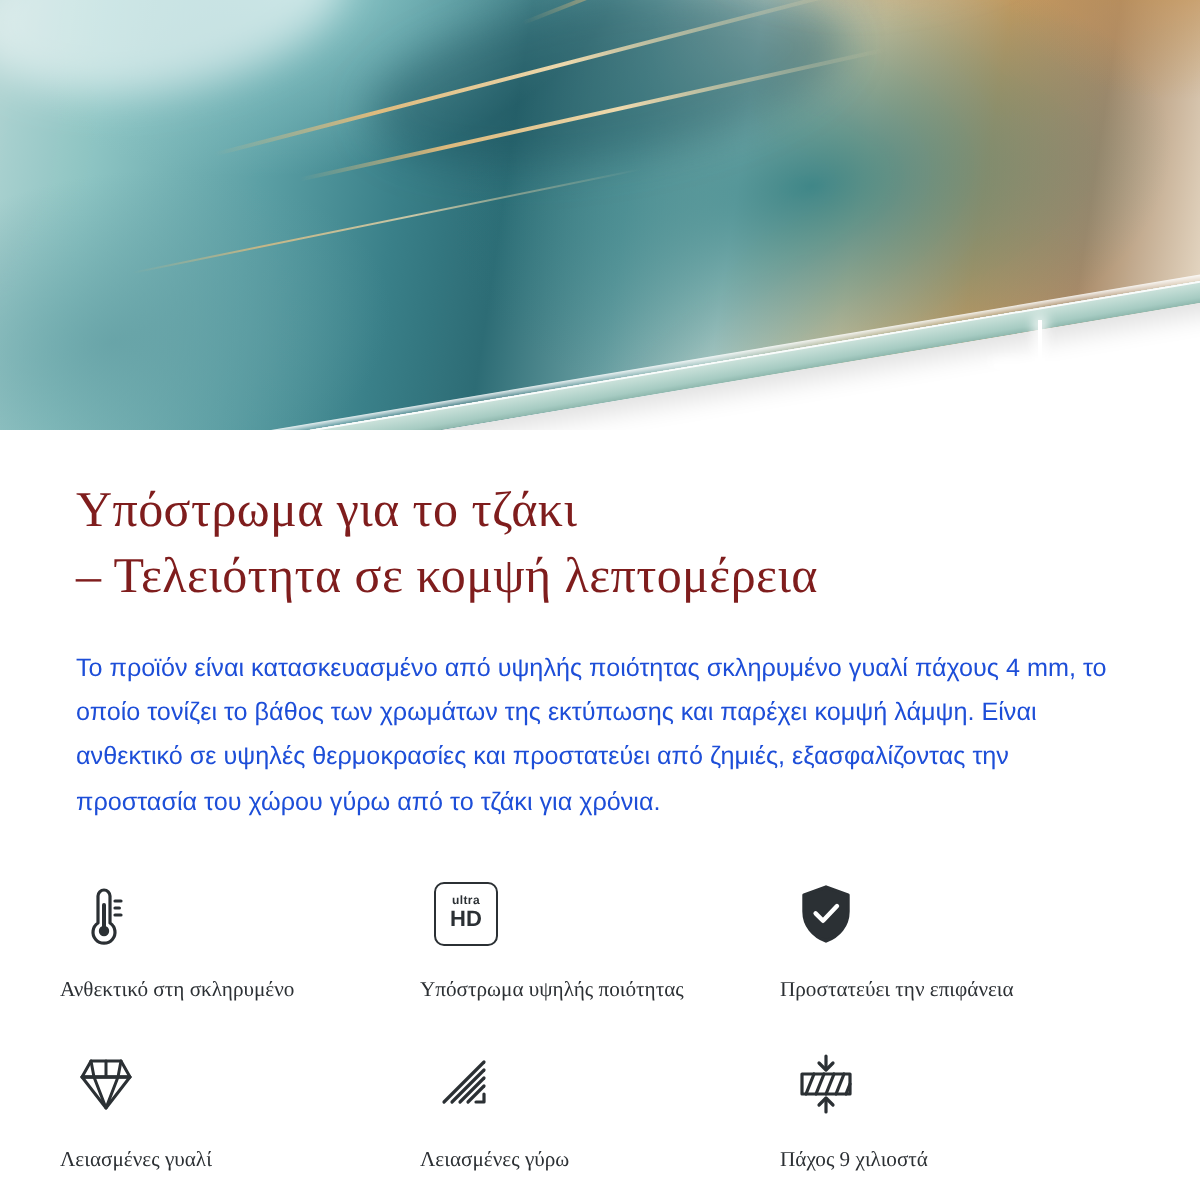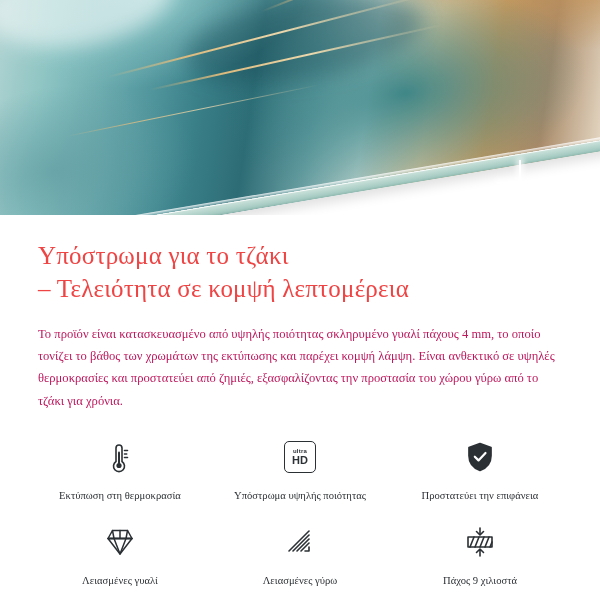--- a/index.html
+++ b/index.html
@@ -144,49 +144,49 @@
   
   .content {
     padding: 24px 38px 0 38px;
   }
   h1.headline {
     margin: 0;
     font-family: "Liberation Serif", serif;
     font-weight: 400;
     font-size: 25px;
     line-height: 1.33;
-    color: #ef4444;
+    color: #7f1d1d;
     letter-spacing: 0.2px;
   }
   h1.headline .line2 {
     display: block;
   }
   p.body-copy {
     margin: 17px 0 0 0;
-    font-family: Liberation Serif, serif;
+    font-family: Liberation Sans, sans-serif;
     font-size: 12.6px;
     line-height: 1.78;
-    color: #be185d;
+    color: #1d4ed8;
     max-width: 528px;
   }
 
   
   .features {
     margin: 22px 0 0 0;
     padding: 0 30px;
     display: grid;
     grid-template-columns: repeat(3, 1fr);
     grid-row-gap: 16px;
     justify-items: center;
   }
   .feature {
     width: 100%;
     display: flex;
     flex-direction: column;
-    align-items: center;
+    align-items: flex-start;
     text-align: center;
   }
   .feature-icon {
     width: 46px;
     height: 46px;
     display: flex;
     align-items: center;
     justify-content: center;
     color: #2b3034;
   }
@@ -260,21 +260,21 @@
 
     <div class="feature">
       <div class="feature-icon">
         <svg width="40" height="40" viewBox="0 0 40 40" fill="none" stroke="#2b3034" stroke-width="1.6" stroke-linecap="round" stroke-linejoin="round">
           <path d="M22 24.5V11a3 3 0 0 0-6 0v13.5a5.5 5.5 0 1 0 6 0Z"></path>
           <circle cx="19" cy="28.5" r="2.6" fill="#2b3034" stroke="none"></circle>
           <path d="M19 26.2V15.5" stroke-width="2"></path>
           <path d="M24.5 13.5h3M24.5 17h2.2M24.5 20.5h3"></path>
         </svg>
       </div>
-      <div class="feature-label">Εκτύπωση στη θερμοκρασία</div>
+      <div class="feature-label">Ανθεκτικό στη σκληρυμένο</div>
     </div>
 
     <div class="feature">
       <div class="feature-icon">
         <div class="hd-badge">
           <span class="ultra">ultra</span>
           <span class="hd">HD</span>
         </div>
       </div>
       <div class="feature-label">Υπόστρωμα υψηλής ποιότητας</div>

